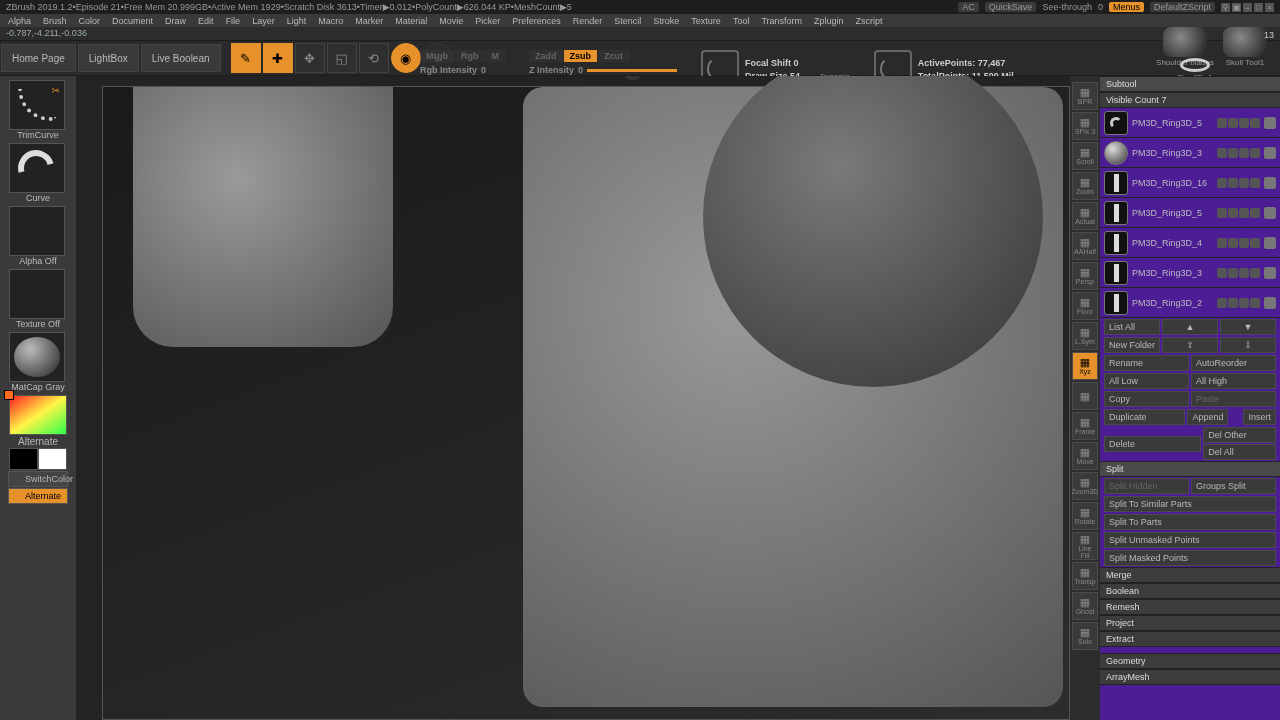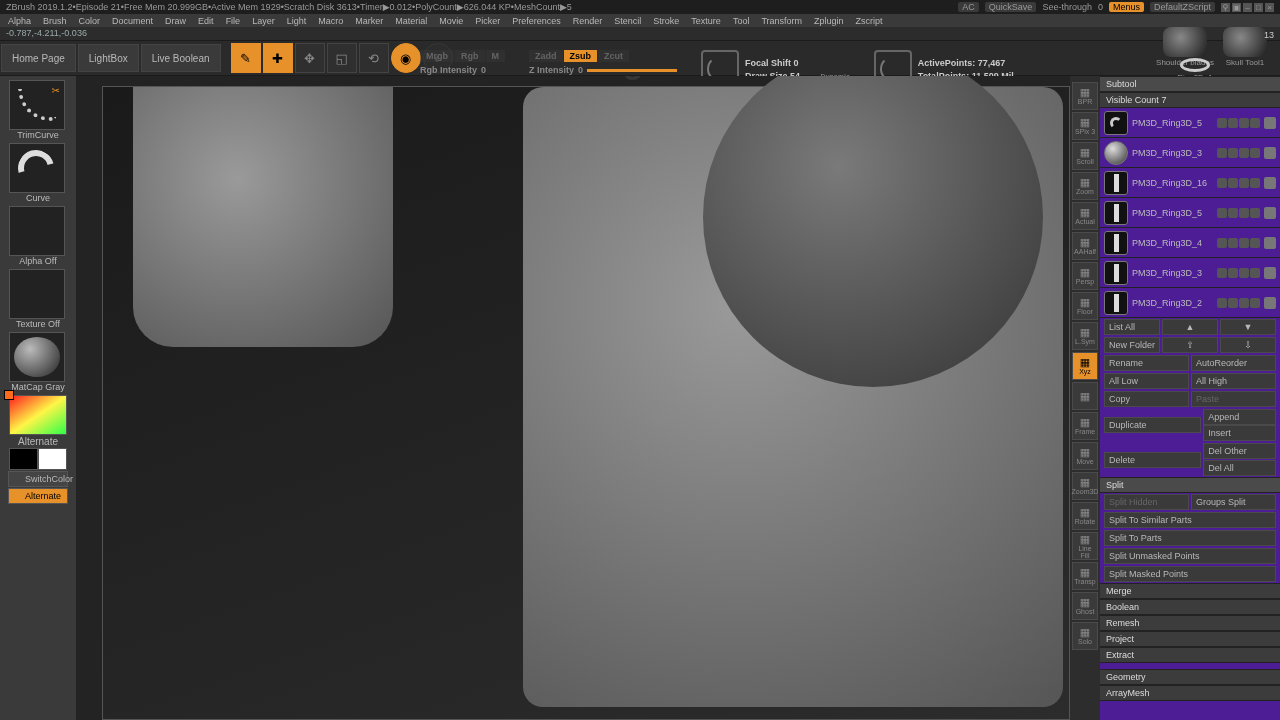--- a/index.html
+++ b/index.html
@@ -453,21 +453,21 @@
   <div class="row">
       <div class="btn">All Low</div>
       <div class="btn">All High</div>
     </div>
   <div class="row">
       <div class="btn">Copy</div>
       <div class="btn dim">Paste</div>
     </div>
   <div class="row">
       <div class="btn" style="flex:1.2">Duplicate</div>
-      <div style="flex:1;display:flex;flex-direction:column;gap:0">
+      <div style="flex:1;display:flex;flex-direction:row;gap:15px">
         <div class="btn">Append</div>
         <div class="btn">Insert</div>
       </div>
     </div>
   <div class="row">
       <div class="btn" style="flex:1.2">Delete</div>
       <div style="flex:1;display:flex;flex-direction:column;gap:1px">
         <div class="btn">Del Other</div>
         <div class="btn">Del All</div>
       </div>

